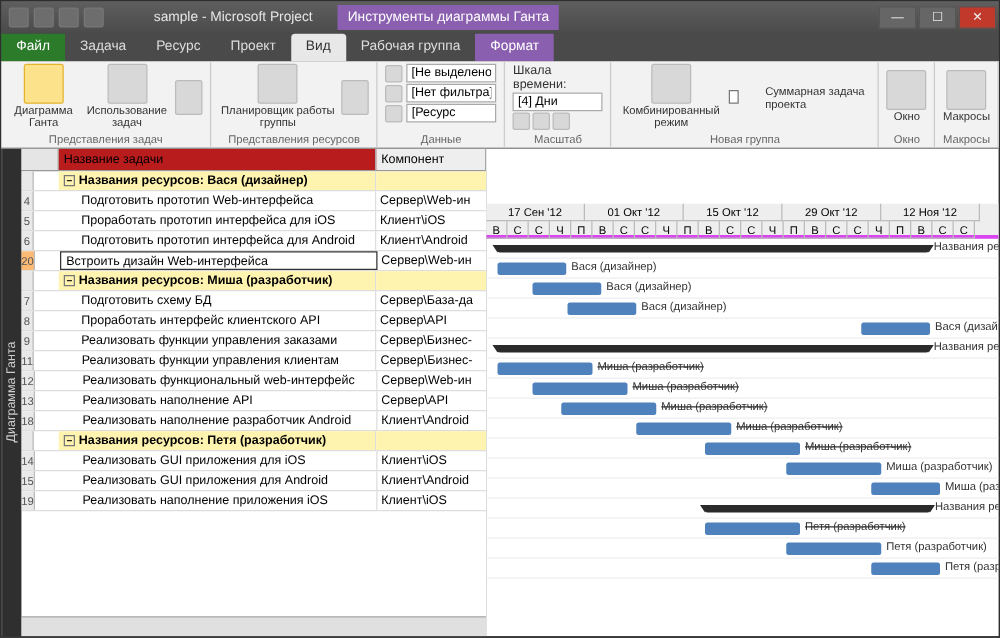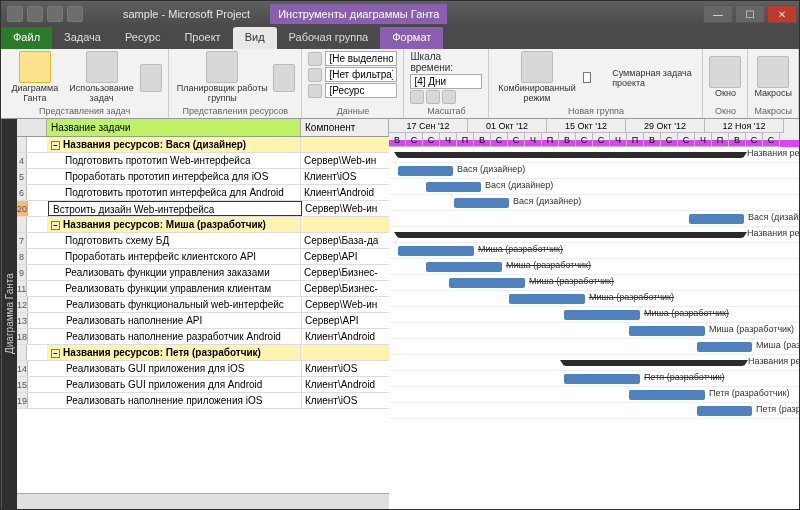--- a/index.html
+++ b/index.html
@@ -33,36 +33,36 @@
 .rinput { border:1px solid #aaa; background:#fff; font-size:10px; padding:1px 3px; width:72px; height:15px; }
 .chk { width:11px; height:11px; border:1px solid #777; background:#fff; display:inline-block; }
 
 .content { flex:1; display:flex; background:#3b3b3b; overflow:hidden; position:relative; }
 .sidebar-label { writing-mode:vertical-rl; transform:rotate(180deg); color:#ccc; font-size:10px; background:#2f2f2f; padding:4px 2px; border-right:1px solid #555; text-align:center; }
 
 .grid { width:372px; display:flex; flex-direction:column; background:#fff; }
 .grid-header { display:flex; background:#eee; border-bottom:1px solid #999; font-size:10px; }
 .gh { border-right:1px solid #aaa; padding:3px 4px; }
 .gh-id { width:30px; background:#e5e5e5; }
-.gh-name { flex:0 0 254px; background:#bef264; }
+.gh-name { flex:0 0 254px; background:#b91c1c; }
 .gh-comp { flex:0 0 88px; }
 .grid-body { flex:1; overflow:hidden; }
 .row { display:flex; font-size:10px; border-bottom:1px solid #ddd; height:16px; align-items:stretch; }
 .row .id { width:30px; background:#e9e9e9; border-right:1px solid #bbb; text-align:center; font-size:9px; line-height:16px; color:#555; }
 .row .name { flex:0 0 254px; border-right:1px solid #ddd; padding-left:4px; line-height:16px; white-space:nowrap; overflow:hidden;margin-left:20px; }
 .row .comp { flex:0 0 88px; padding-left:3px; line-height:16px; white-space:nowrap; overflow:hidden; }
 .row.group .name { background:#fff3b0; font-weight:bold; }
 .row.group .comp { background:#fff3b0; }
 .row.sel .id { background:#fdba74; }
 .row.sel .name { background:#fff; border:1px solid #333; }
 .indent { padding-left:18px !important; }
 .collapse { display:inline-block; width:9px; height:9px; border:1px solid #777; margin-right:3px; font-size:8px; line-height:7px; text-align:center; }
 
 .gantt { flex:1; background:#fff; position:relative; overflow:hidden; }
-.timescale { height:28px; border-bottom:7px solid #d946ef; font-size:9px; background:#eee; }
+.timescale { height:28px; border-bottom:3px solid #d946ef; font-size:9px; background:#eee;margin-top:44px; }
 .ts-row { display:flex; height:14px; }
 .ts-cell { border-right:1px solid #bbb; border-bottom:1px solid #bbb; text-align:center; line-height:14px; overflow:hidden; white-space:nowrap; }
 .gbody { position:relative; }
 .grow { height:16px; position:relative; border-bottom:1px solid #eee; }
 .bar { position:absolute; height:10px; top:3px; background:#4f81bd; border-radius:2px; }
 .bar.summary { height:6px; top:5px; background:#2b2b2b; }
 .bar.summary::before,.bar.summary::after { content:""; position:absolute; top:0; border-top:6px solid #2b2b2b; border-left:4px solid transparent; border-right:4px solid transparent; }
 .bar.summary::before { left:-4px; } .bar.summary::after { right:-4px; }
 .barlabel { position:absolute; font-size:9px; top:1px; color:#333; white-space:nowrap; }
 

